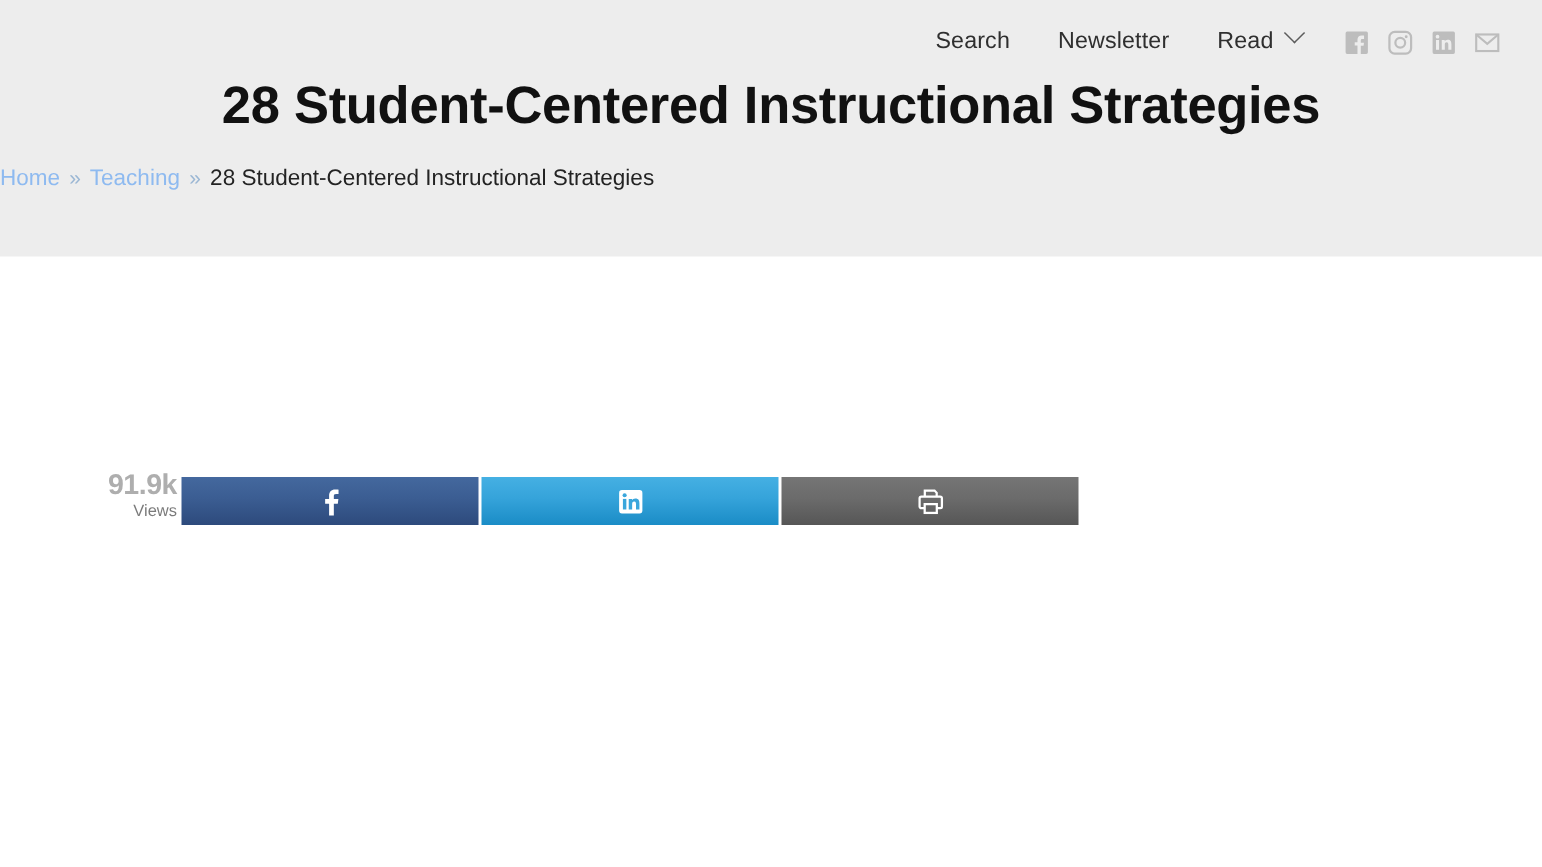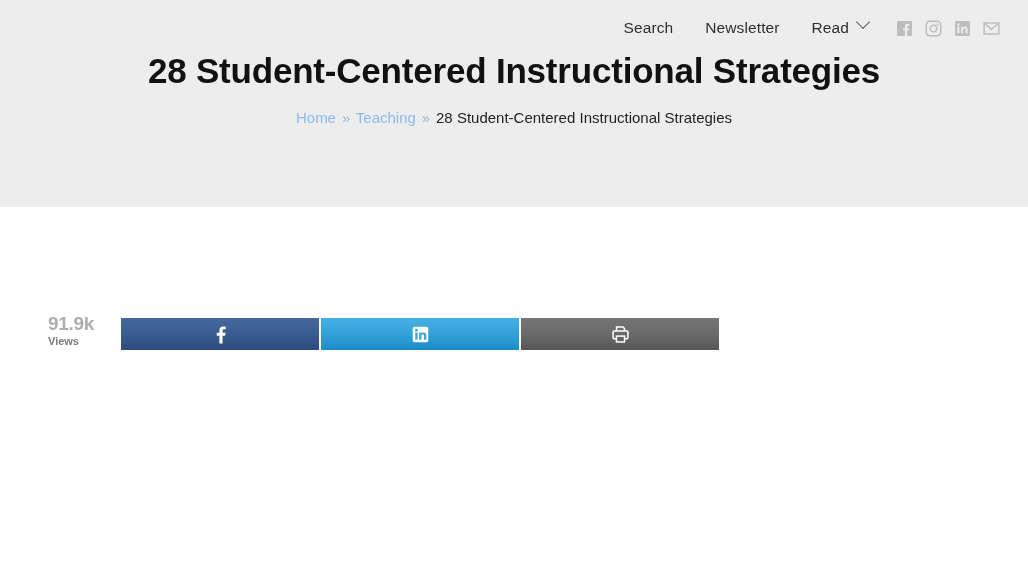--- a/index.html
+++ b/index.html
@@ -12,21 +12,21 @@
     height: 578px;
     background: #ffffff;
     font-family: "Liberation Sans", sans-serif;
     overflow: hidden;
   }
 
   
   .header-band {
     position: relative;
     width: 100%;
-    height: 207px;
+    height: 171px;
     background: #ededed;
     box-sizing: border-box;
   }
 
   
   .top-nav {
     position: absolute;
     top: 0;
     right: 28px;
     height: 56px;
@@ -87,21 +87,21 @@
     color: #111111;
     letter-spacing: -0.2px;
   }
 
   
   .breadcrumb {
     position: absolute;
     top: 108px;
     left: 0;
     right: 0;
-    text-align: center;
+    text-align: left;
     font-size: 15px;
     line-height: 20px;
     color: #2b2b2b;
   }
   .breadcrumb a {
     color: #8ebaf0;
     text-decoration: none;
   }
   .breadcrumb .sep {
     color: #9bb7d4;
@@ -115,37 +115,37 @@
   
   .share-area {
     position: absolute;
     top: 313px;
     left: 48px;
     display: flex;
     align-items: flex-start;
   }
   .views-block {
     width: 70px;
-    text-align: left;
+    text-align: right;
     padding-top: 0px;
     user-select: none;
   }
   .views-count {
     display: block;
     font-size: 19px;
     line-height: 22px;
     font-weight: bold;
     color: #aeaeae;
     letter-spacing: -0.3px;
   }
   .views-label {
     display: block;
     font-size: 11px;
     line-height: 13px;
-    font-weight: bold;
+    font-weight: normal;
     color: #7b7b7b;
   }
   .share-buttons {
     display: flex;
     align-items: center;
     gap: 2px;
     margin-left: 3px;
     margin-top: 5px;
   }
   .share-btn {

